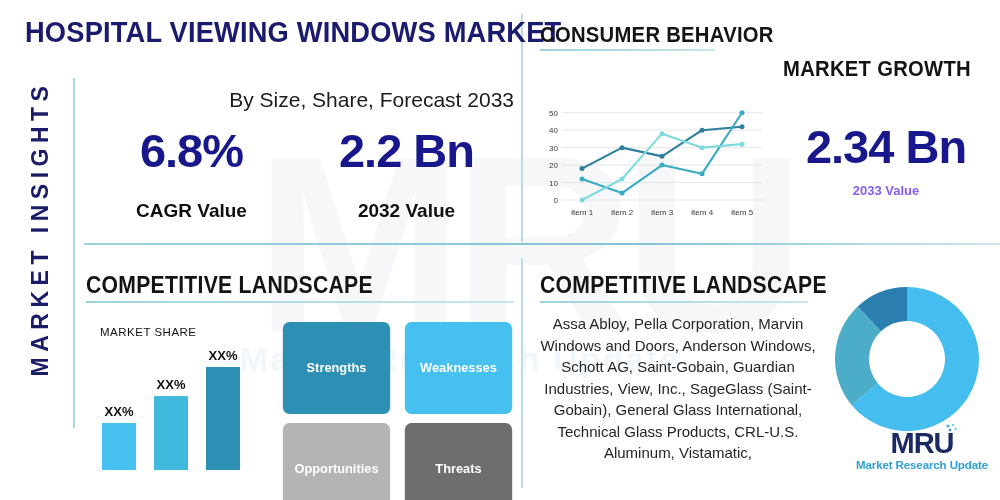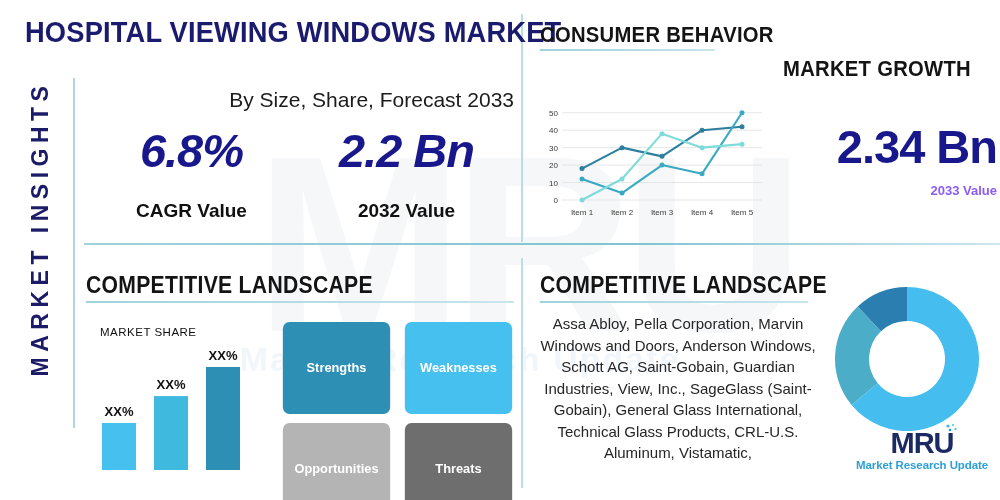--- a/index.html
+++ b/index.html
@@ -128,21 +128,20 @@
     display: flex;
     z-index: 4;
   }
   .kpi { flex: 1; text-align: center; }
   .kpi-value {
     font-size: 47px;
     font-weight: bold;
     color: #18188c;
     line-height: 58px;
     letter-spacing: -1px;
-    font-style: italic;
   }
   .kpi-label {
     font-size: 19px;
     font-weight: bold;
     color: #101010;
     margin-top: 20px;
   }
 
   
   .section-head {
@@ -171,21 +170,21 @@
     position: absolute;
     left: 536px; top: 100px;
     width: 232px; height: 122px;
     z-index: 4;
   }
 
   .bignum {
     position: absolute;
     left: 775px; top: 120px;
     width: 222px;
-    text-align: right;
+    text-align: center;
     z-index: 4;
   }
   .bignum-value {
     font-size: 47px;
     font-weight: bold;
     color: #18188c;
     letter-spacing: -1px;
     line-height: 54px;
   }
   .bignum-label {

